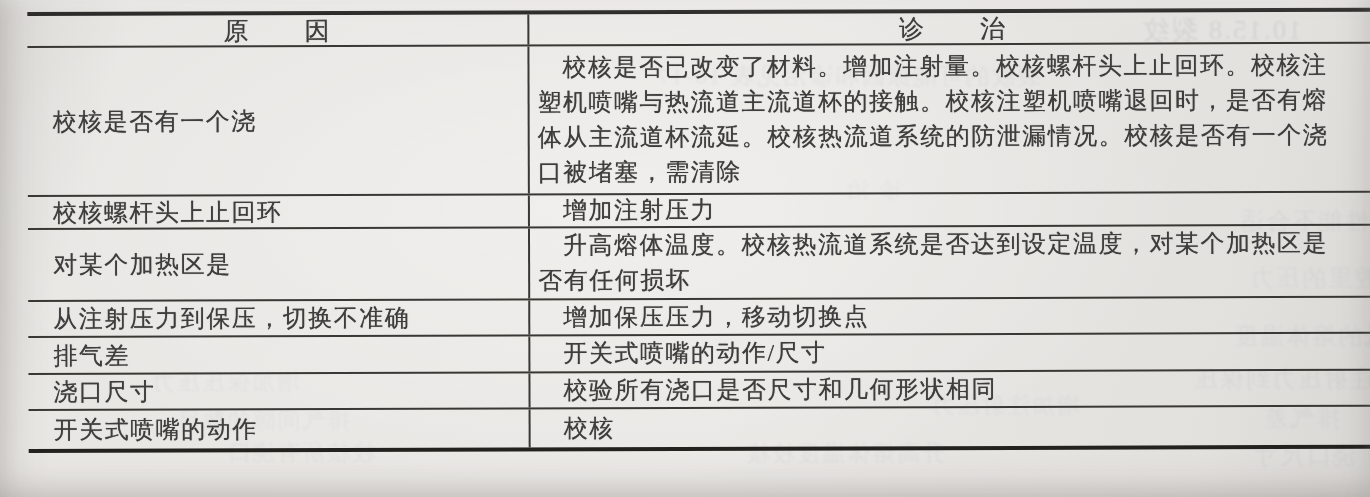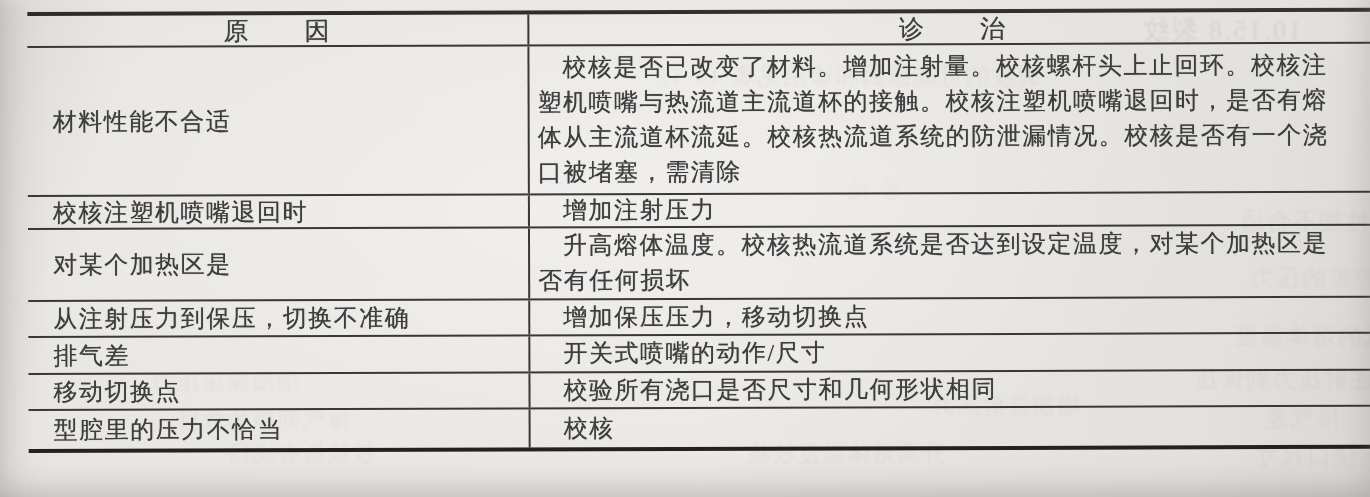--- a/index.html
+++ b/index.html
@@ -103,33 +103,33 @@
     <div class="cell-c">
       <span>原　　因</span>
     </div>
     <div class="cell-d">
       <p>诊　　治</p>
     </div>
   </div>
 
   <div class="t-row r1">
     <div class="cell-c">
-      <span>材料性能不合适</span>
+      <span>校核是否有一个浇</span>
     </div>
     <div class="cell-d">
       <p>校核是否已改变了材料。增加注射量。校核螺杆头上止回环。校核注
 塑机喷嘴与热流道主流道杯的接触。校核注塑机喷嘴退回时，是否有熔
 体从主流道杯流延。校核热流道系统的防泄漏情况。校核是否有一个浇
 口被堵塞，需清除</p>
     </div>
   </div>
 
   <div class="t-row r2">
     <div class="cell-c">
-      <span>校核注塑机喷嘴退回时</span>
+      <span>校核螺杆头上止回环</span>
     </div>
     <div class="cell-d">
       <p>增加注射压力</p>
     </div>
   </div>
 
   <div class="t-row r3">
     <div class="cell-c">
       <span>对某个加热区是</span>
     </div>
@@ -152,30 +152,30 @@
     <div class="cell-c">
       <span>排气差</span>
     </div>
     <div class="cell-d">
       <p>开关式喷嘴的动作/尺寸</p>
     </div>
   </div>
 
   <div class="t-row r6">
     <div class="cell-c">
-      <span>移动切换点</span>
+      <span>浇口尺寸</span>
     </div>
     <div class="cell-d">
       <p>校验所有浇口是否尺寸和几何形状相同</p>
     </div>
   </div>
 
   <div class="t-row r7">
     <div class="cell-c">
-      <span>型腔里的压力不恰当</span>
+      <span>开关式喷嘴的动作</span>
     </div>
     <div class="cell-d">
       <p>校核</p>
     </div>
   </div>
 
 </div>
 
 <div class="vignette"></div>
 

